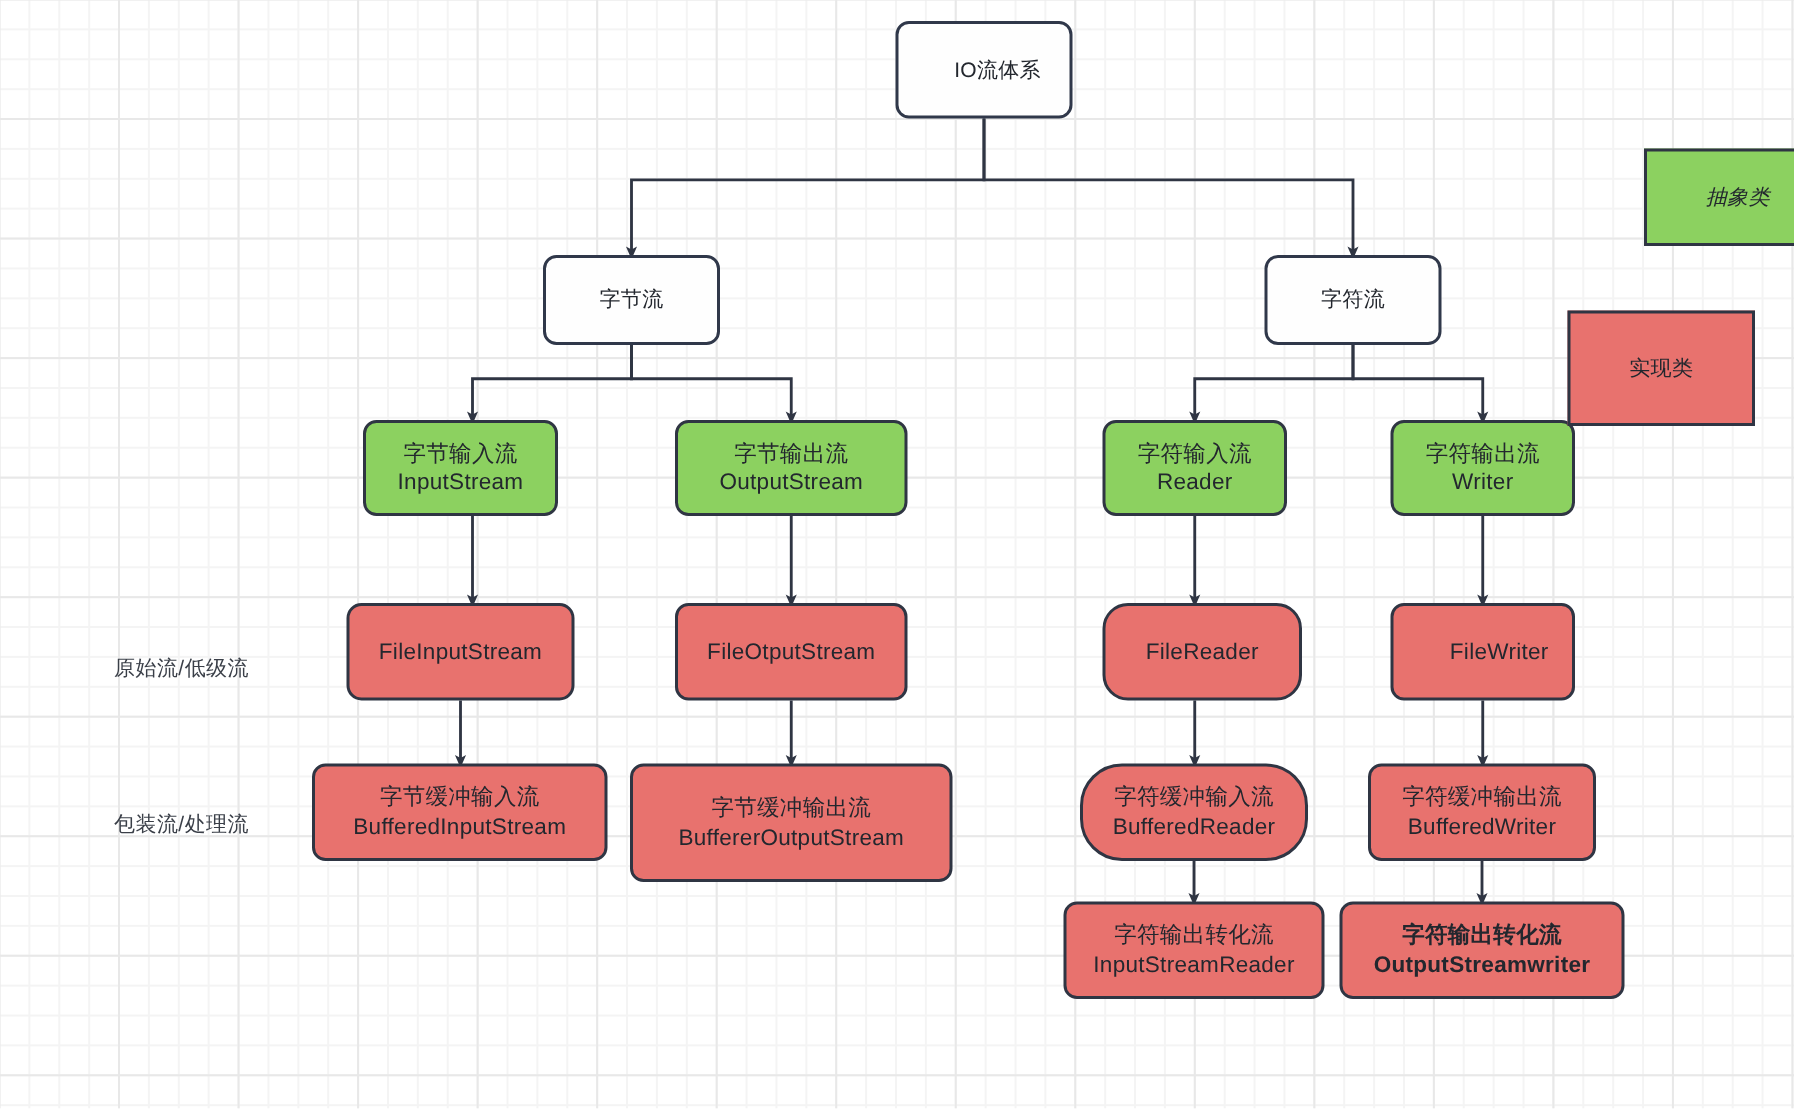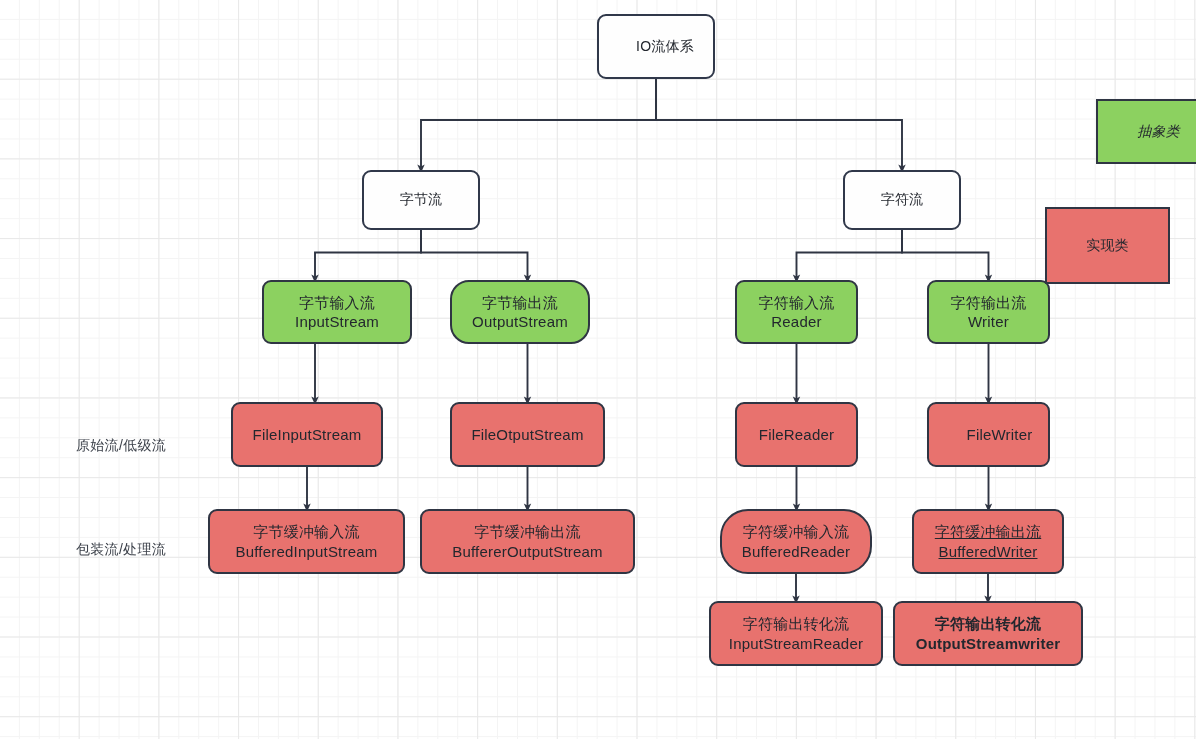--- a/index.html
+++ b/index.html
@@ -109,39 +109,39 @@
         <path d="M 796.5 467 L 796.5 508" marker-end="url(#arrow)" stroke-linejoin="miter"></path>
         <path d="M 988.5 467 L 988.5 508" marker-end="url(#arrow)" stroke-linejoin="miter"></path>
         <path d="M 796 574 L 796 600" marker-end="url(#arrow)" stroke-linejoin="miter"></path>
         <path d="M 988 574 L 988 600" marker-end="url(#arrow)" stroke-linejoin="miter"></path>
       </g>
   </svg>
   <div id="nodes">
       <div class="node root" style="left: 597px; top: 14px; width: 118px; height: 65px; padding-left: 18px;">IO流体系</div>
       <div class="node root" style="left: 362px; top: 170px; width: 118px; height: 60px;">字节流</div>
       <div class="node root" style="left: 843px; top: 170px; width: 118px; height: 60px;">字符流</div>
-      <div class="node abstract" style="left: 242px; top: 280px; width: 150px; height: 64px; margin-left: 20px;">字节输入流
+      <div class="node abstract" style="left: 242px; top: 280px; width: 130px; height: 64px;">字节输入流
 InputStream</div>
-      <div class="node abstract" style="left: 450px; top: 280px; width: 140px; height: 64px; border-radius: 19px;">字节输出流
+      <div class="node abstract" style="left: 450px; top: 280px; width: 155px; height: 64px;">字节输出流
 OutputStream</div>
       <div class="node abstract" style="left: 735px; top: 280px; width: 123px; height: 64px;">字符输入流
 Reader</div>
       <div class="node abstract" style="left: 927px; top: 280px; width: 123px; height: 64px;">字符输出流
 Writer</div>
-      <div class="node impl" style="left: 231px; top: 402px; width: 152px; height: 65px;">FileInputStream</div>
+      <div class="node impl" style="left: 231px; top: 402px; width: 152px; height: 65px; border-radius: 10px;">FileInputStream</div>
       <div class="node impl" style="left: 450px; top: 402px; width: 155px; height: 65px;">FileOtputStream</div>
-      <div class="node impl" style="left: 735px; top: 402px; width: 123px; height: 65px;">FileReader</div>
+      <div class="node impl" style="left: 735px; top: 402px; width: 133px; height: 65px; border-radius: 17px;">FileReader</div>
       <div class="node impl" style="left: 927px; top: 402px; width: 123px; height: 65px; padding-left: 22px;">FileWriter</div>
       <div class="node impl" style="left: 208px; top: 509px; width: 197px; height: 65px;">字节缓冲输入流
 BufferedInputStream</div>
-      <div class="node impl" style="left: 420px; top: 509px; width: 215px; height: 65px;">字节缓冲输出流
+      <div class="node impl" style="left: 420px; top: 509px; width: 215px; height: 79px;">字节缓冲输出流
 BuffererOutputStream</div>
       <div class="node impl" style="left: 720px; top: 509px; width: 152px; height: 65px; border-radius: 28px;">字符缓冲输入流
 BufferedReader</div>
-      <div class="node impl" style="left: 912px; top: 509px; width: 152px; height: 65px; text-decoration: underline;">字符缓冲输出流
+      <div class="node impl" style="left: 912px; top: 509px; width: 152px; height: 65px;">字符缓冲输出流
 BufferedWriter</div>
       <div class="node impl" style="left: 709px; top: 601px; width: 174px; height: 65px;">字符输出转化流
 InputStreamReader</div>
       <div class="node impl" style="left: 893px; top: 601px; width: 190px; height: 65px; font-weight: bold;">字符输出转化流
 OutputStreamwriter</div>
     </div>
   <div id="labels">
       <div class="row-label" style="left: 52px; top: 437px;">原始流/低级流</div>
       <div class="row-label" style="left: 52px; top: 541px;">包装流/处理流</div>
     </div>

